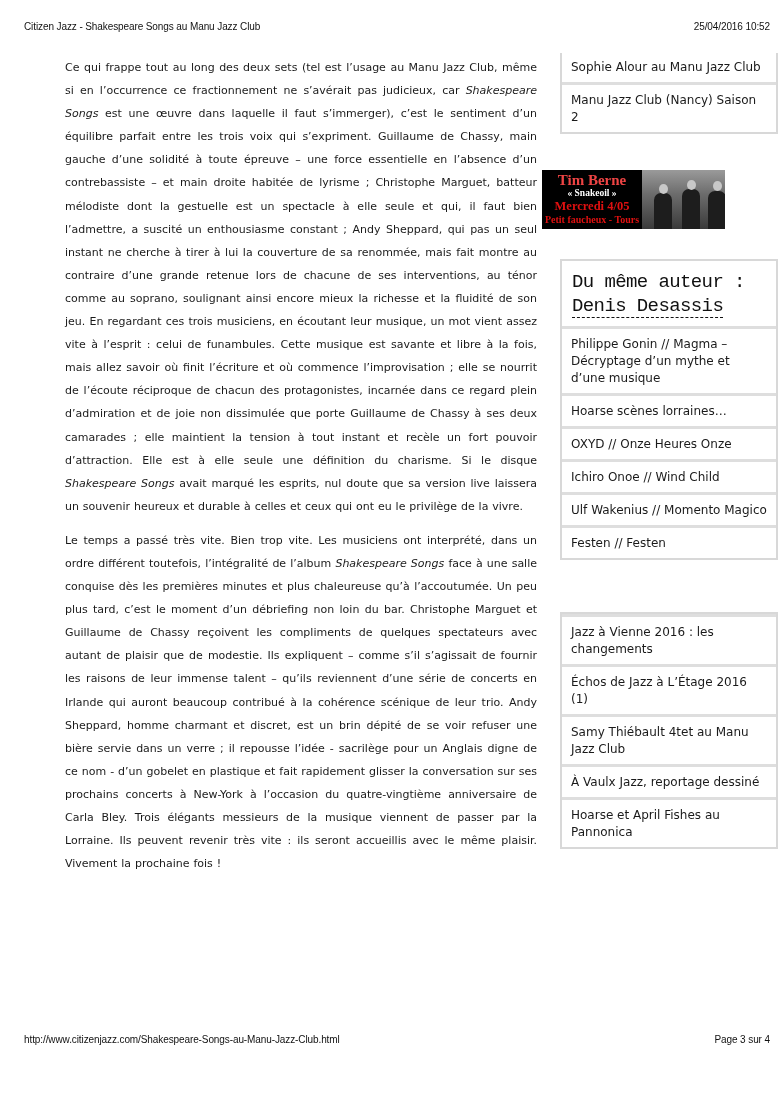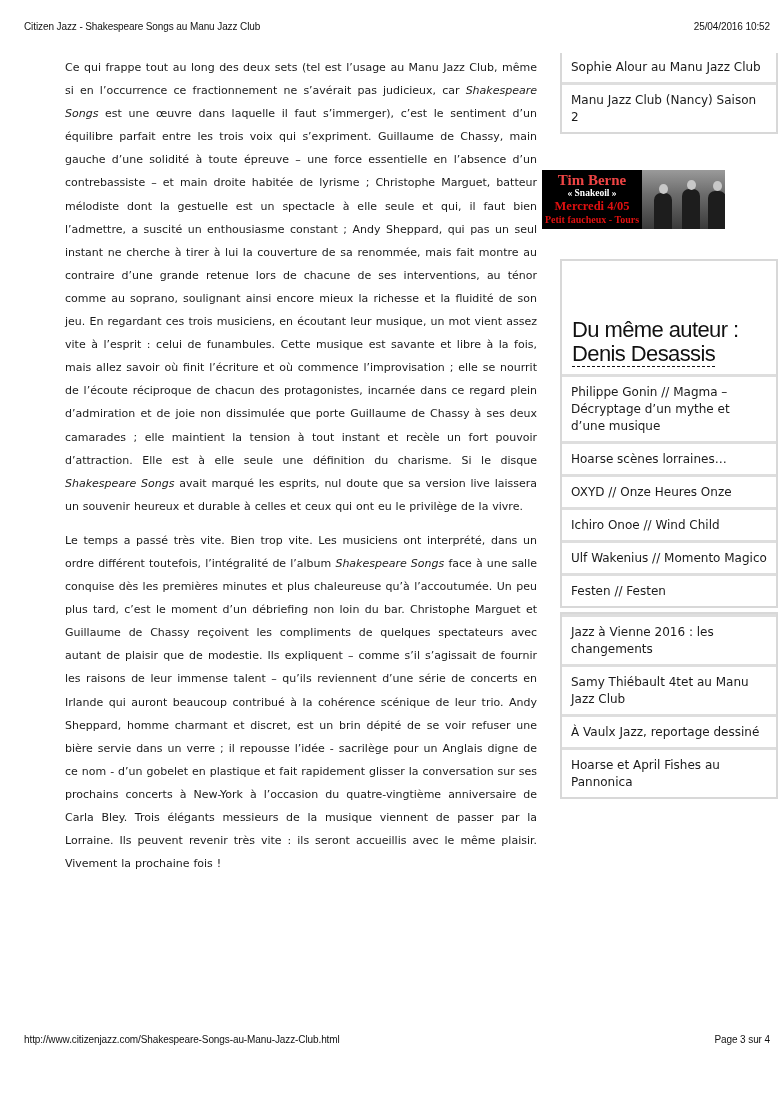--- a/index.html
+++ b/index.html
@@ -26,23 +26,23 @@
   .sidebar { position: absolute; left: 560px; width: 218px; }
   .box { border: 2px solid #d8d8d8; background: #fff; }
   .box.notop { border-top: none; }
   .box-item {
     padding: 7px 9px 6px 9px; font-size: 12px; line-height: 17px;
     color: #1a1a1a; border-top: 3px solid #dedede;
   }
   .box.notop .box-item:first-child { border-top: none; padding-top: 6px; }
   .box-title {
     padding: 9px 10px 8px 10px;
-    font-family: Liberation Sans, sans-serif;
-    font-size: 22px; line-height: 24px; font-weight: 400; color: #111;
-    transform-origin: left; letter-spacing: -0.6px; margin-top: 48px;
+    font-family: Liberation Mono, monospace;
+    font-size: 19px; line-height: 24px; font-weight: 400; color: #111;
+    transform-origin: left; letter-spacing: -0.6px;
   }
   .box-title .author { border-bottom: 1.5px dashed #111; text-decoration: none; color: #111; }
 
   .ad {
     position: absolute; left: 542px; top: 170px; width: 183px; height: 59px;
     background: #000; display: flex; overflow: hidden;
   }
   .ad .ad-text { width: 100px; text-align: center; font-family: "Liberation Serif", serif; font-weight: bold; padding-top: 2px; }
   .ad .ad-name { color: #ef4444; font-size: 15px; line-height: 16px; }
   .ad .ad-sub { color: #fff; font-size: 9.5px; line-height: 11px; }
@@ -106,20 +106,21 @@
     <div class="box-item">OXYD // Onze Heures Onze</div>
     <div class="box-item">Ichiro Onoe // Wind Child</div>
     <div class="box-item">Ulf Wakenius // Momento Magico</div>
     <div class="box-item">Festen // Festen</div>
   </div>
 </div>
 
 <div class="sidebar" style="top:612px;">
   <div class="box">
     <div class="box-item">Jazz à Vienne 2016 : les changements</div>
+    <div class="box-item">Échos de Jazz à L’Étage 2016 (1)</div>
     <div class="box-item">Samy Thiébault 4tet au Manu Jazz Club</div>
     <div class="box-item">À Vaulx Jazz, reportage dessiné</div>
     <div class="box-item">Hoarse et April Fishes au Pannonica</div>
   </div>
 </div>
 
 <div class="print-footer">
   <span class="left">http://www.citizenjazz.com/Shakespeare-Songs-au-Manu-Jazz-Club.html</span>
   <span class="right">Page 3 sur 4</span>
 </div>

